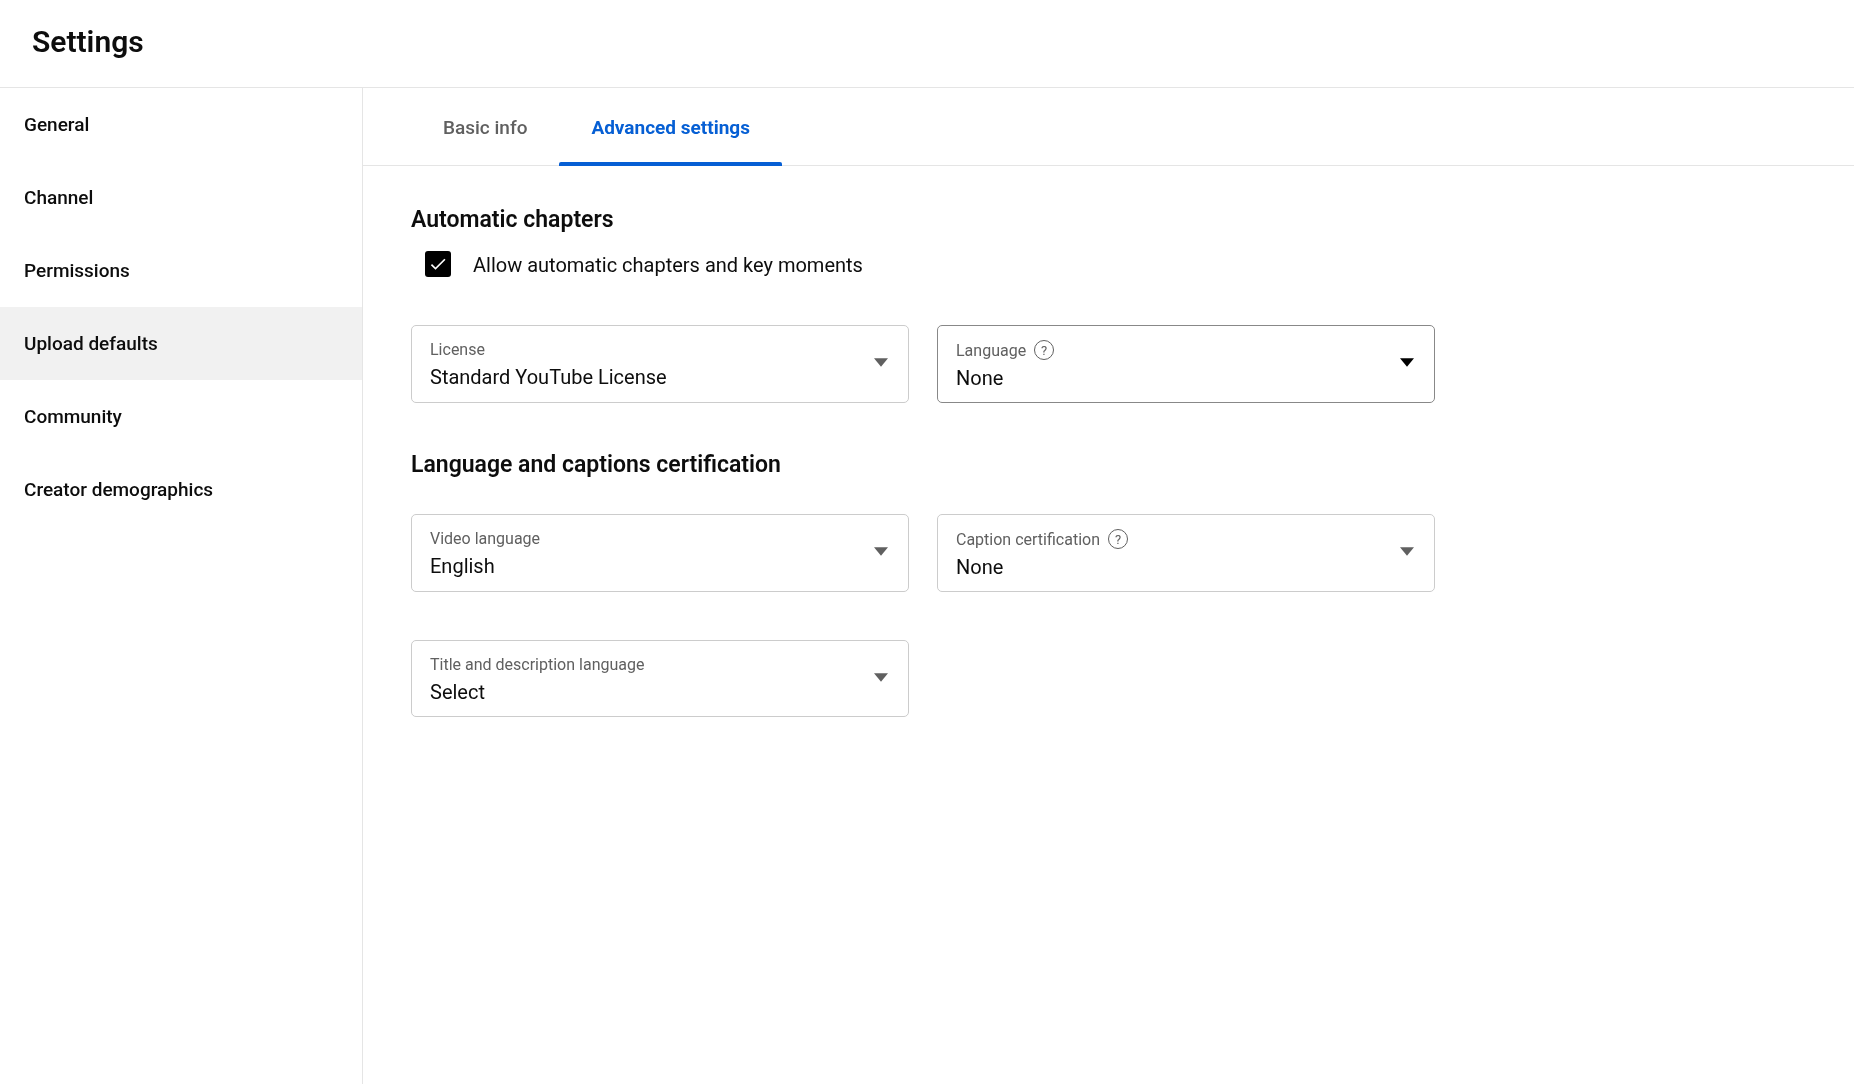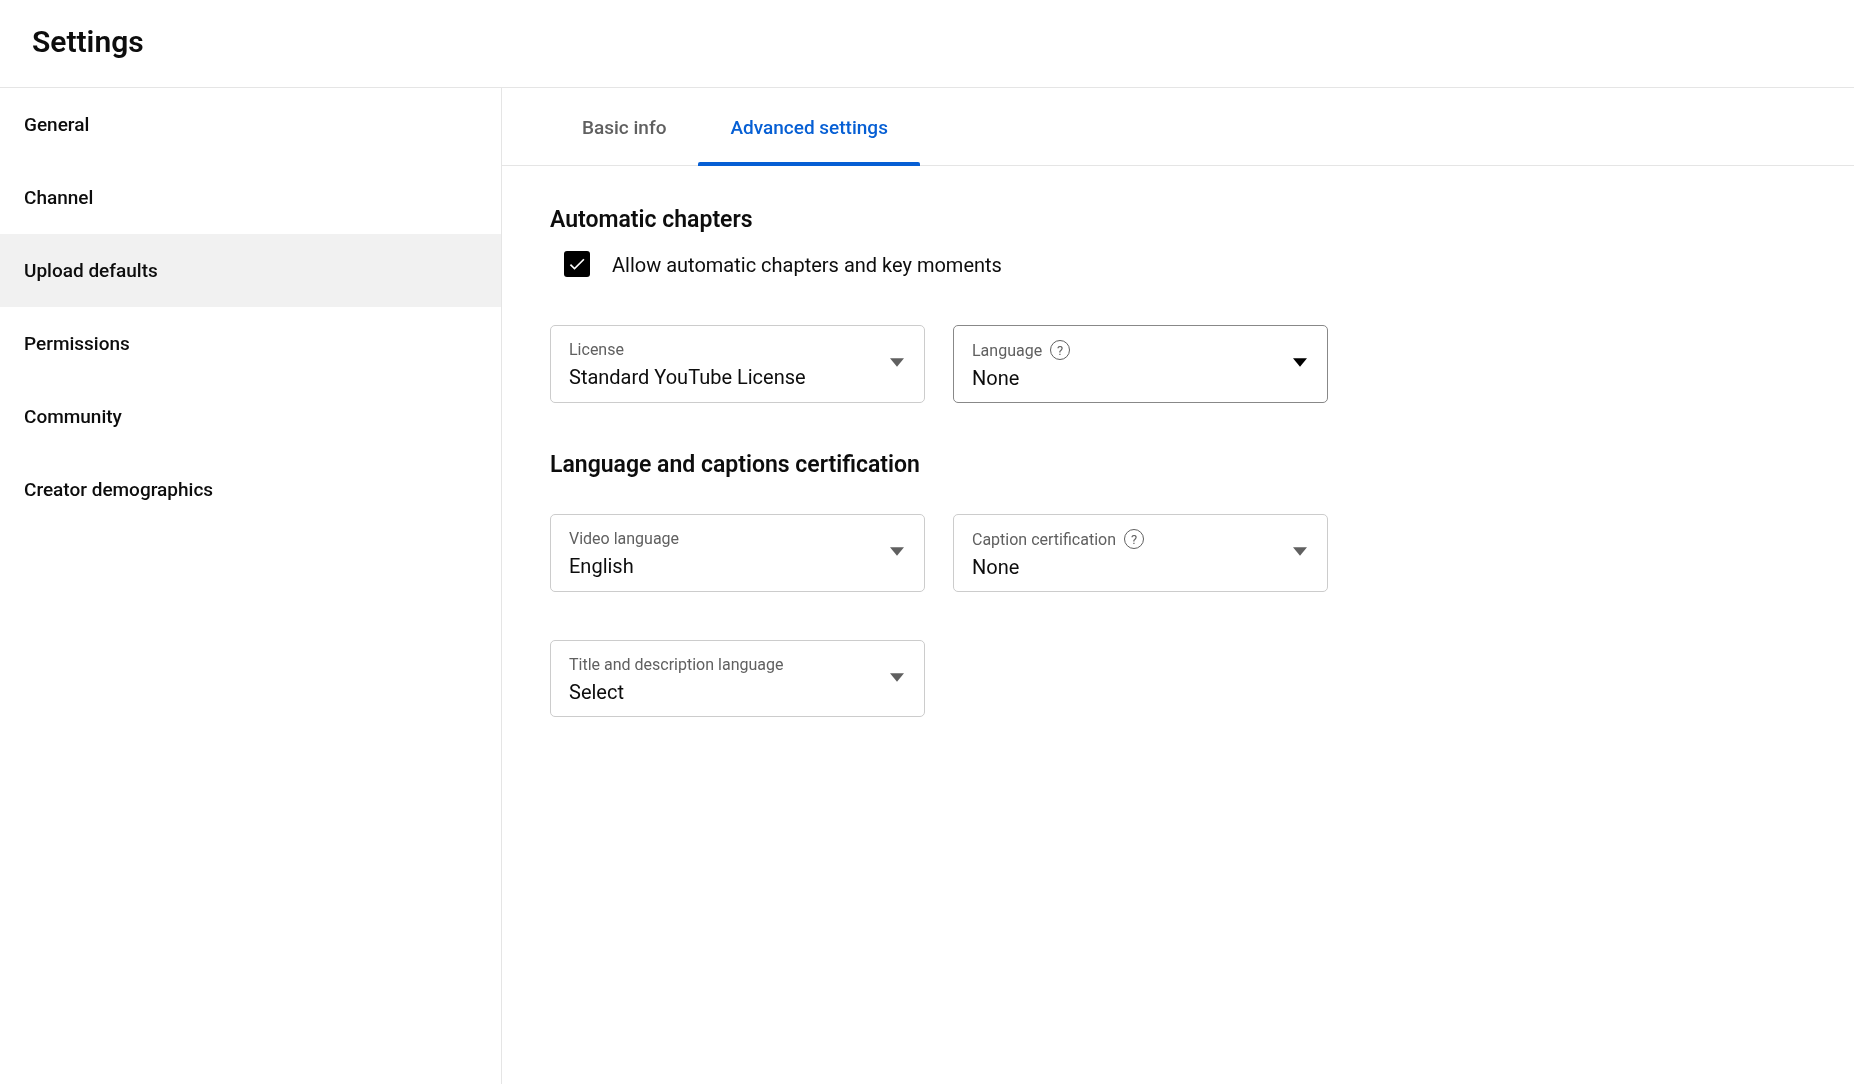--- a/index.html
+++ b/index.html
@@ -17,21 +17,21 @@
       border-bottom: 1px solid #e5e5e5;
     }
     .header h1 {
       font-size: 30px;
       font-weight: 600;
     }
     .container {
       display: flex;
     }
     .sidebar {
-      width: 502px;
+      width: 363px;
       border-right: 1px solid #e5e5e5;
       min-height: calc(100vh - 88px);
     }
     .sidebar-item {
       padding: 25px 24px;
       font-size: 19px;
       font-weight: 500;
       color: #0d0d0d;
       cursor: pointer;
     }
@@ -49,20 +49,21 @@
     .tab {
       padding: 28px 32px 26px;
       font-size: 19px;
       font-weight: 500;
       cursor: pointer;
       color: #606060;
       position: relative;
     }
     .tab.active {
       color: #065fd4;
+      font-weight: bold;
     }
     .tab.active::after {
       content: "";
       position: absolute;
       bottom: -1px;
       left: 0;
       right: 0;
       height: 4px;
       background: #065fd4;
       border-radius: 2px 2px 0 0;
@@ -112,21 +113,21 @@
     .checkbox-label {
       font-size: 20px;
       color: #0d0d0d;
     }
     .selects-row {
       display: flex;
       gap: 28px;
       margin-bottom: 48px;
     }
     .select-box {
-      width: 375px;
+      width: 498px;
       border: 1px solid #ccc;
       border-radius: 5px;
       padding: 14px 18px 12px;
       position: relative;
       cursor: pointer;
     }
     .select-box.focused {
       border-color: #888;
     }
     .select-label {
@@ -178,22 +179,22 @@
 <body>
 
 <div class="header">
   <h1>Settings</h1>
 </div>
 
 <div class="container">
   <div class="sidebar">
     <div class="sidebar-item">General</div>
     <div class="sidebar-item">Channel</div>
+    <div class="sidebar-item">Permissions</div>
     <div class="sidebar-item active">Upload defaults</div>
-    <div class="sidebar-item">Permissions</div>
     <div class="sidebar-item">Community</div>
     <div class="sidebar-item">Creator demographics</div>
   </div>
 
   <div class="main">
     <div class="tabs">
       <div class="tab">Basic info</div>
       <div class="tab active">Advanced settings</div>
     </div>
 

